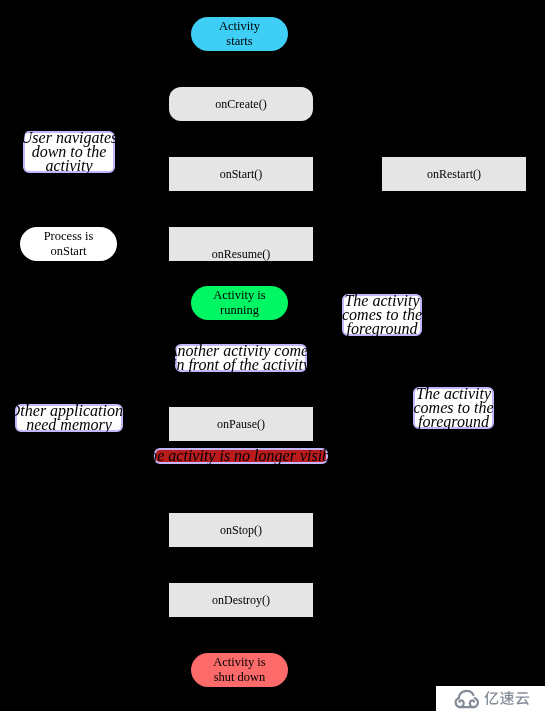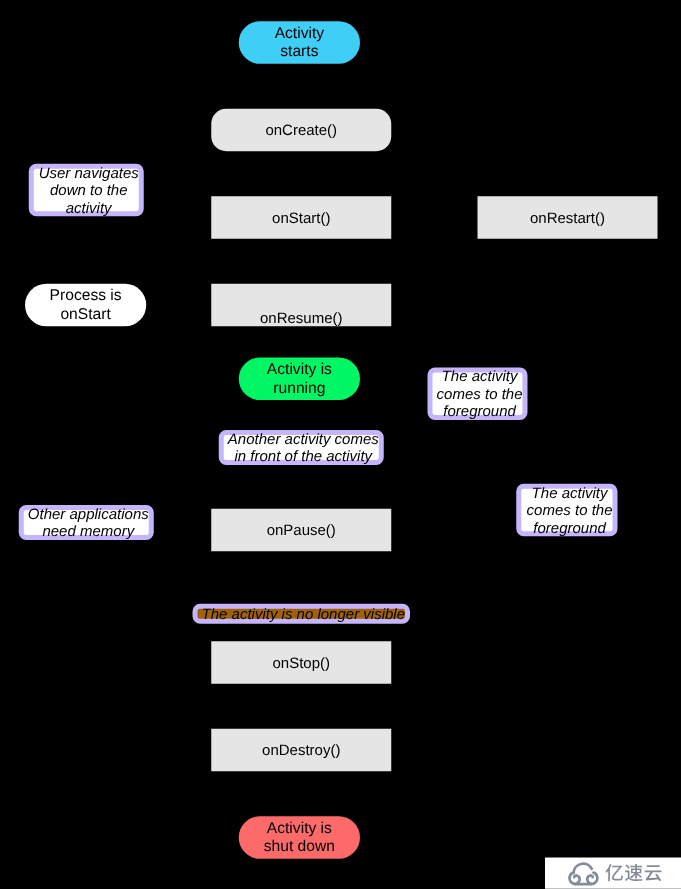--- a/index.html
+++ b/index.html
@@ -2,34 +2,34 @@
 <html><head>
 <meta charset="utf-8">
 <title>Activity lifecycle diagram</title>
 <style>
   html, body { margin:0; padding:0; }
   body {
     width:545px; height:711px; background:#000; overflow:hidden;
     font-family:"Liberation Sans", sans-serif;
     -webkit-font-smoothing:antialiased;
   }
-  #stage { position:relative; width:545px; height:711px; background:#000; }
+  #stage { position:relative; width:545px; height:711px; background:#000;font-family:Liberation Serif, serif; }
 
   .node {
     position:absolute; box-sizing:border-box;
     display:flex; align-items:center; justify-content:center;
     color:#000;
   }
   .label { text-align:center; }
   .ln { display:block; white-space:nowrap; }
 
   .method { font-size:12px; line-height:14px; }
   .pill   { border-radius:999px; font-size:12.5px; line-height:15px; }
-  .note   { border:4px solid #c4b5fd; border-radius:6px; font-style:italic;
-             font-size:12px; line-height:14px;justify-content:flex-end; }
+  .note   { border:2px solid #c4b5fd; border-radius:6px; font-style:italic;
+             font-size:16px; line-height:14px; }
 
   #watermark {
     position:absolute; left:436px; top:686px; width:109px; height:25px;
     background:#fff; display:flex; align-items:center;
   }
   #wm-cloud { margin-left:18px; }
   #wm-text  { margin-left:4px; }
 </style>
 </head>
 <body>
@@ -105,21 +105,21 @@
         <span class="ln">onPause()</span>
       </div>
   </div>
   <div class="node note" style="left:413px;top:387px;width:81px;height:42px;background:#ffffff;">
     <div class="label">
         <span class="ln">The activity</span>
         <span class="ln">comes to the</span>
         <span class="ln">foreground</span>
       </div>
   </div>
-  <div class="node note" style="left:154px;top:483px;width:174px;height:16px;background:#a16207;">
+  <div class="node note" style="left:154px;top:448px;width:174px;height:16px;background:#b91c1c;">
     <div class="label">
         <span class="ln">The activity is no longer visible</span>
       </div>
   </div>
   <div class="node method" style="left:169px;top:513px;width:144px;height:34px;background:#e5e5e5;">
     <div class="label">
         <span class="ln">onStop()</span>
       </div>
   </div>
   <div class="node method" style="left:169px;top:583px;width:144px;height:34px;background:#e5e5e5;">

